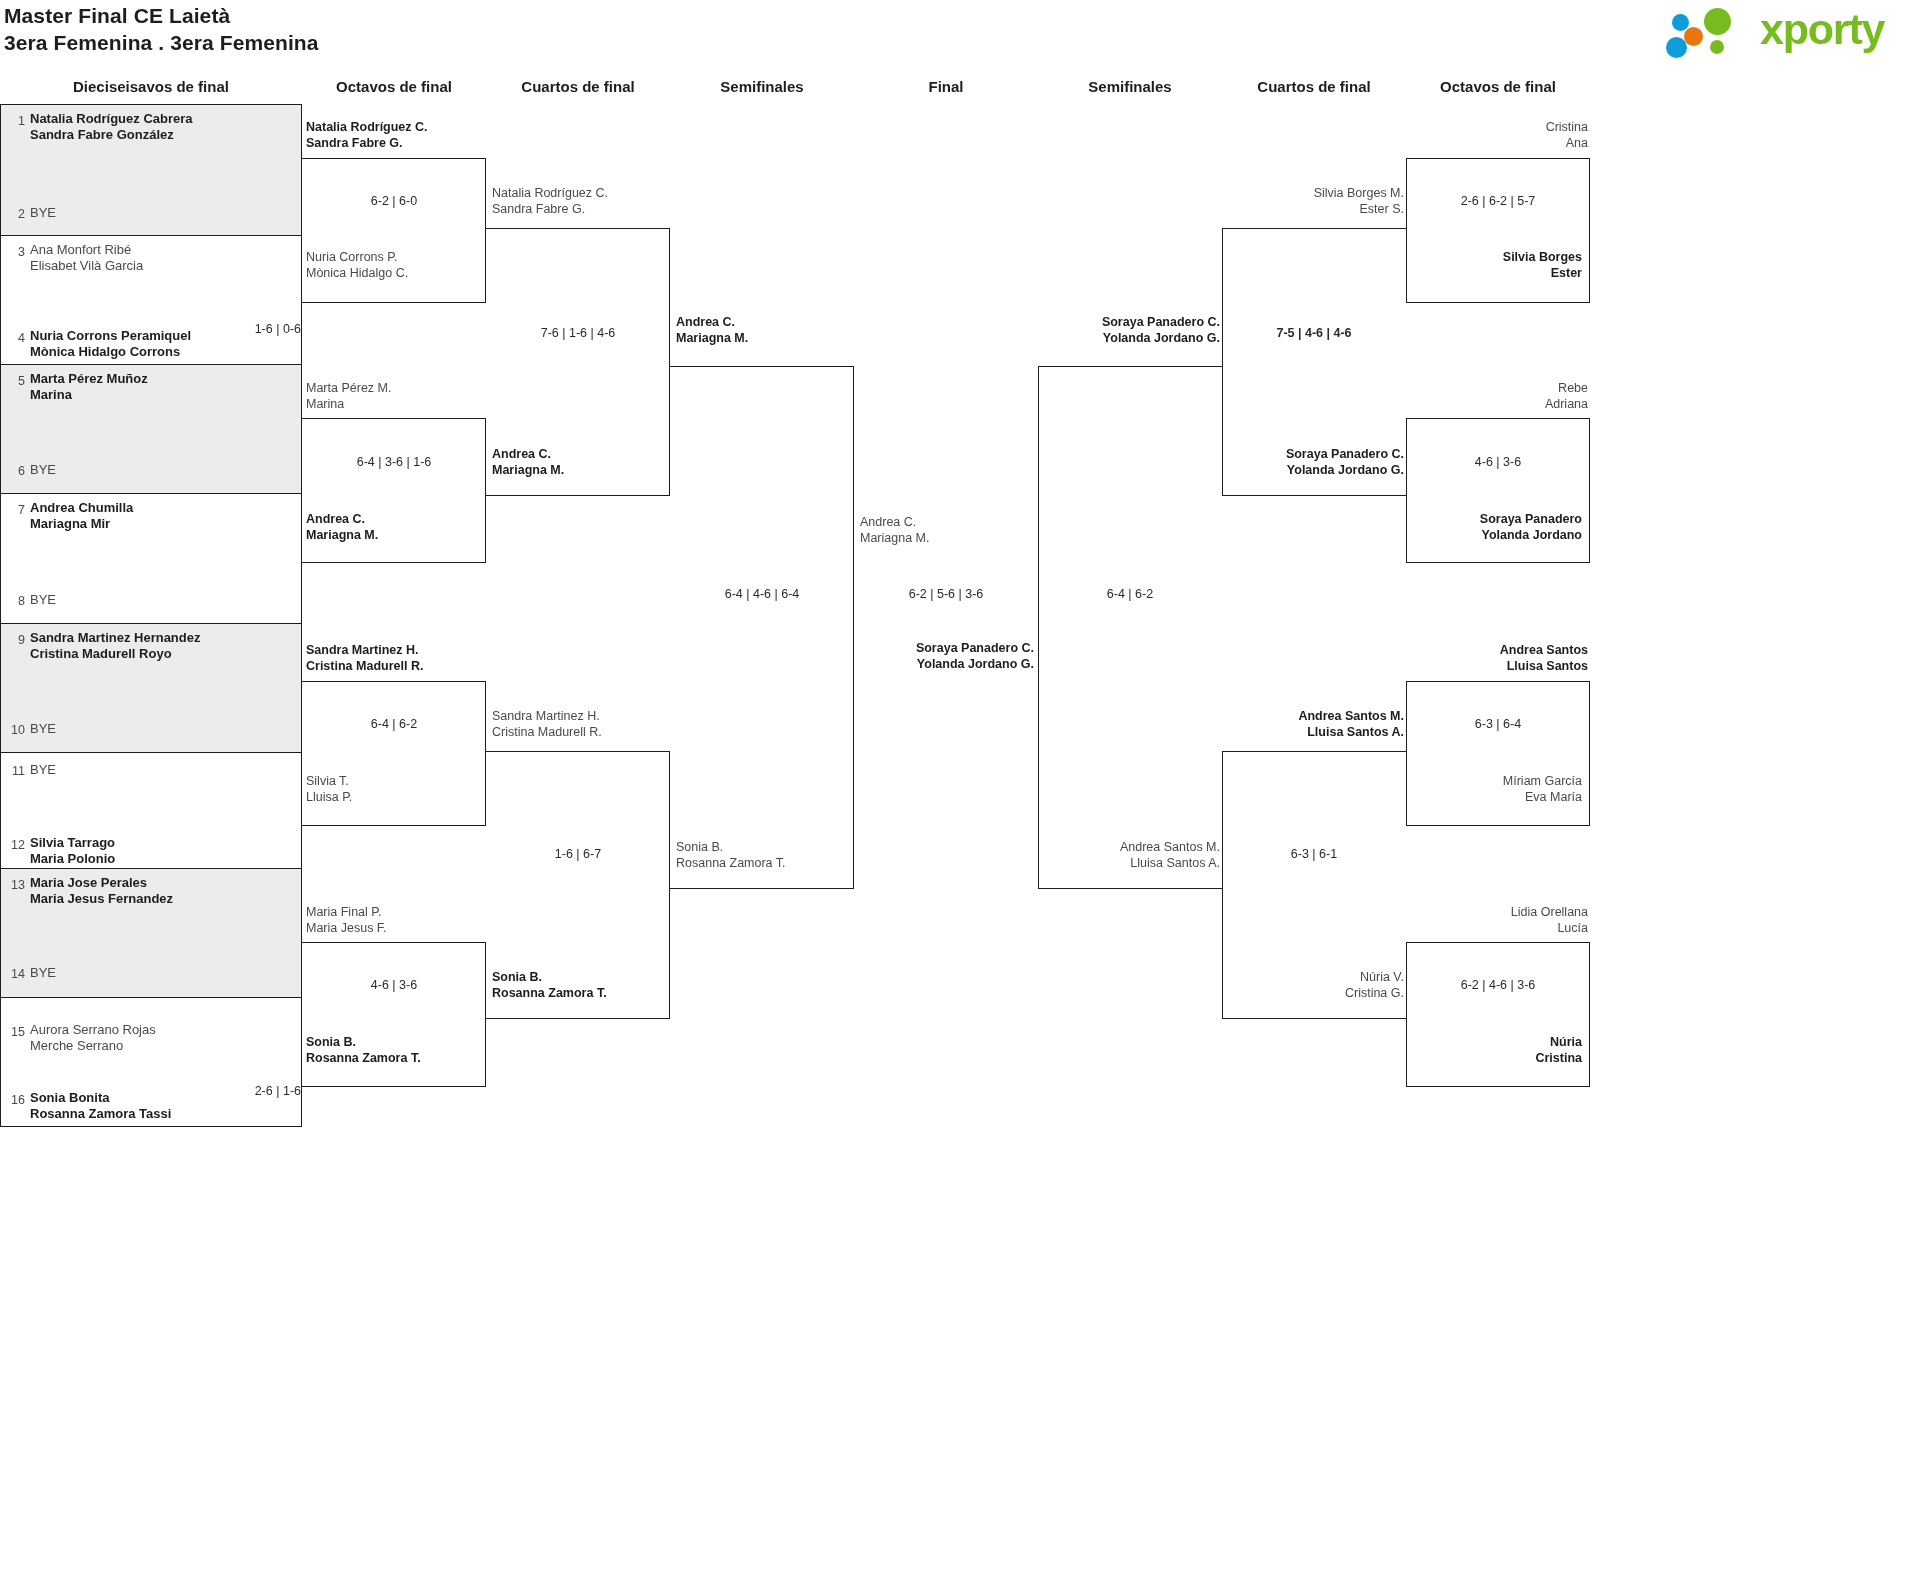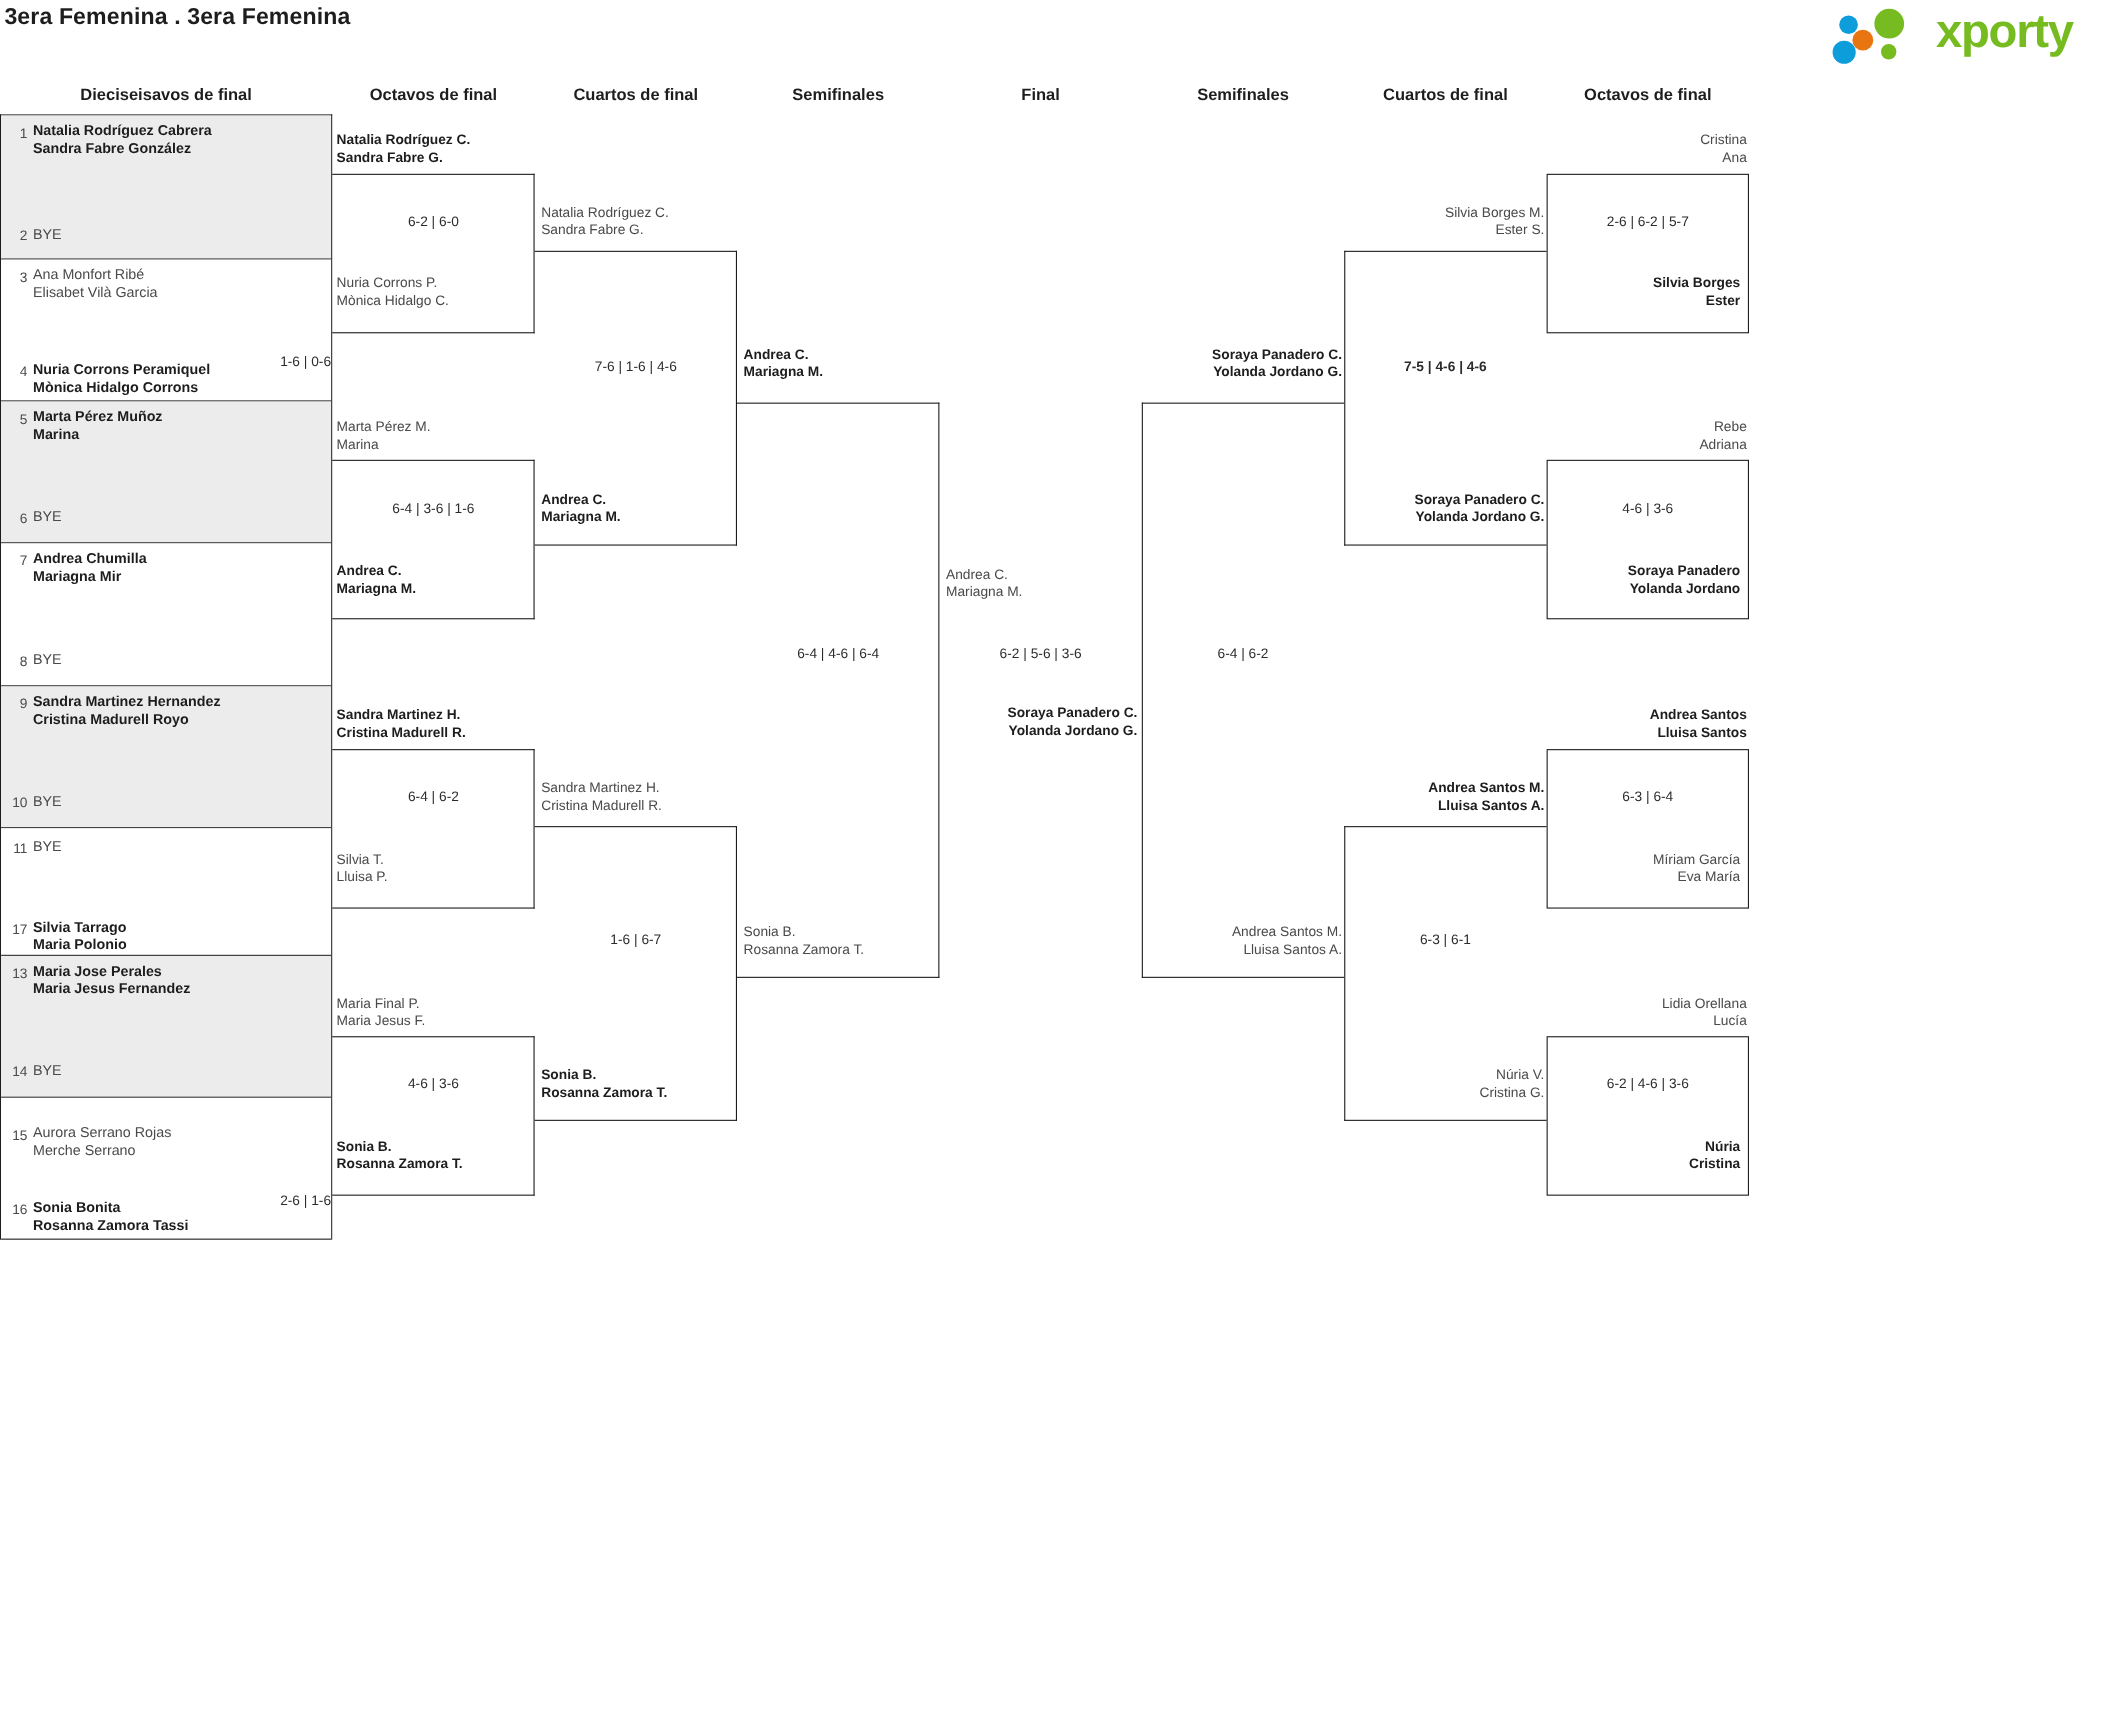--- a/index.html
+++ b/index.html
@@ -57,20 +57,21 @@
     position:absolute;font-size:12.5px;color:#2b2b2b;white-space:nowrap;
   }
   .pair{position:absolute;font-size:12.5px;line-height:15.5px;white-space:nowrap;}
   .pair div{white-space:nowrap;}
   .pair.r{text-align:right;}
 </style>
 </head>
 <body>
 
 <div class="abs" id="title-block">
+  <div class="line">Master Final CE Laietà</div>
   <div class="line">3era Femenina . 3era Femenina</div>
 </div>
 
 <div class="abs" id="logo">
   <span class="dot" style="left:8px;top:10px;width:17px;height:17px;background:#0d9ddb;"></span>
   <span class="dot" style="left:20px;top:23px;width:19px;height:19px;background:#e8750f;"></span>
   <span class="dot" style="left:40px;top:4px;width:27px;height:27px;background:#76bc21;"></span>
   <span class="dot" style="left:2px;top:33px;width:21px;height:21px;background:#0d9ddb;"></span>
   <span class="dot" style="left:46px;top:36px;width:14px;height:14px;background:#76bc21;"></span>
   <span class="wordmark">xporty</span>
@@ -160,21 +161,21 @@
       <span class="seed-bye">BYE</span>
     </div>
   </div>
 
   <div class="seed-pair plain" style="height:116px;">
     <div class="seed-row" style="top:8px;">
       <span class="seed-num">11</span>
       <span class="seed-bye">BYE</span>
     </div>
     <div class="seed-row" style="top:82px;">
-      <span class="seed-num">17</span>
+      <span class="seed-num">12</span>
       <span class="seed-names">
         <div class="win">Silvia Tarrago</div>
         <div class="win">Maria Polonio</div>
       </span>
     </div>
   </div>
 
   <div class="seed-pair shade" style="height:129px;">
     <div class="seed-row" style="top:6px;">
       <span class="seed-num">13</span>

